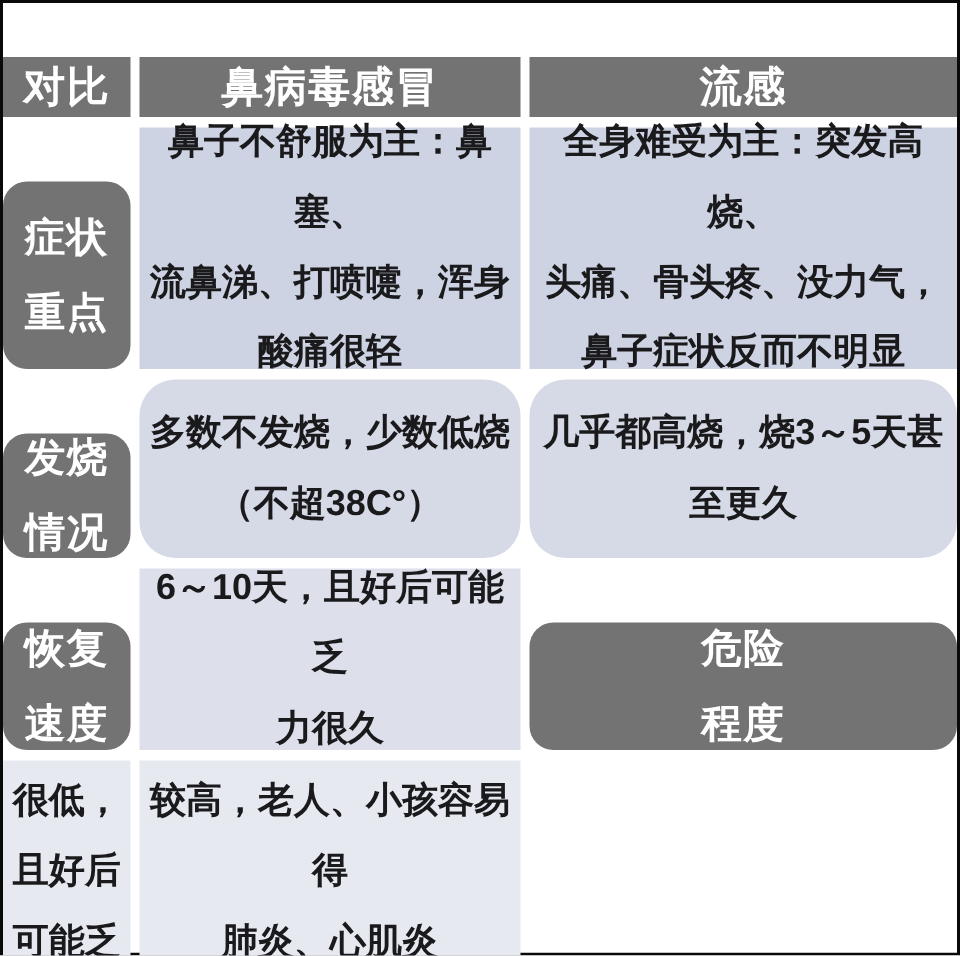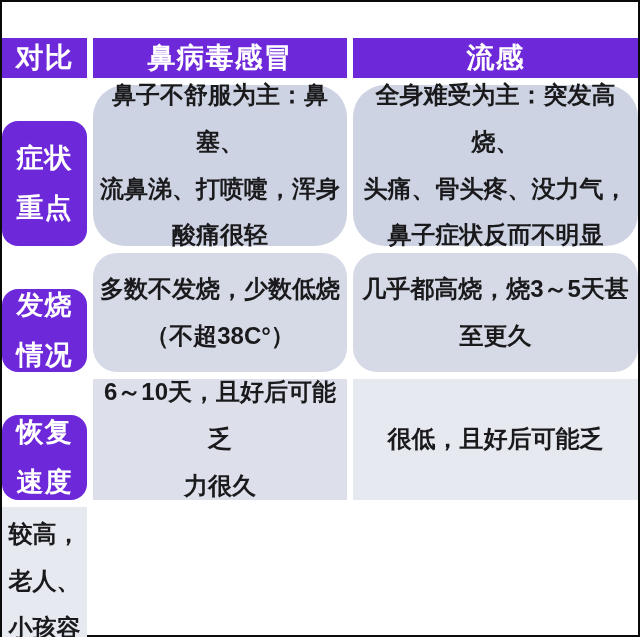--- a/index.html
+++ b/index.html
@@ -29,21 +29,21 @@
   }
   .cell {
     display: flex;
     align-items: center;
     justify-content: center;
     text-align: center;
     box-sizing: border-box;
     white-space: pre-line;
   }
   .blue {
-    background: #6d28d9;
+    background: #737373;
     color: #ffffff;
     font-weight: 700;
     margin-top: 36px;
   }
   .hdr {
     font-size: 28px;
     letter-spacing: 1px;
   }
   .rowlabel {
     font-size: 27px;
@@ -51,21 +51,21 @@
     letter-spacing: 1px;
     border-radius: 16px;
   }
   .content {
     color: #1a1a1c;
     font-weight: 700;
     font-size: 24px;
     line-height: 1.95;
     padding: 4px 6px;
   }
-  .bg-r1 { background: #cdd3e2; border-radius: 32px; }
+  .bg-r1 { background: #cdd3e2; }
   .bg-r2 { background: #d6dae6; border-radius: 24px; }
   .bg-r3 { background: #dde0ea; }
   .bg-r4 { background: #e7e9f1; }
 </style>
 </head>
 <body>
 
 <div class="frame">
   <div class="grid">
 
@@ -87,18 +87,20 @@
     <div class="cell content bg-r2">多数不发烧，少数低烧
 （不超38C°）</div>
     <div class="cell content bg-r2">几乎都高烧，烧3～5天甚
 至更久</div>
 
     <div class="cell blue rowlabel">恢复
 速度</div>
     <div class="cell content bg-r3">6～10天，且好后可能乏
 力很久</div>
 
+    <div class="cell blue rowlabel">危险
+程度</div>
     <div class="cell content bg-r4">很低，且好后可能乏</div>
     <div class="cell content bg-r4">较高，老人、小孩容易得
 肺炎、心肌炎</div>
 
   </div>
 </div>
 
 </body></html>

